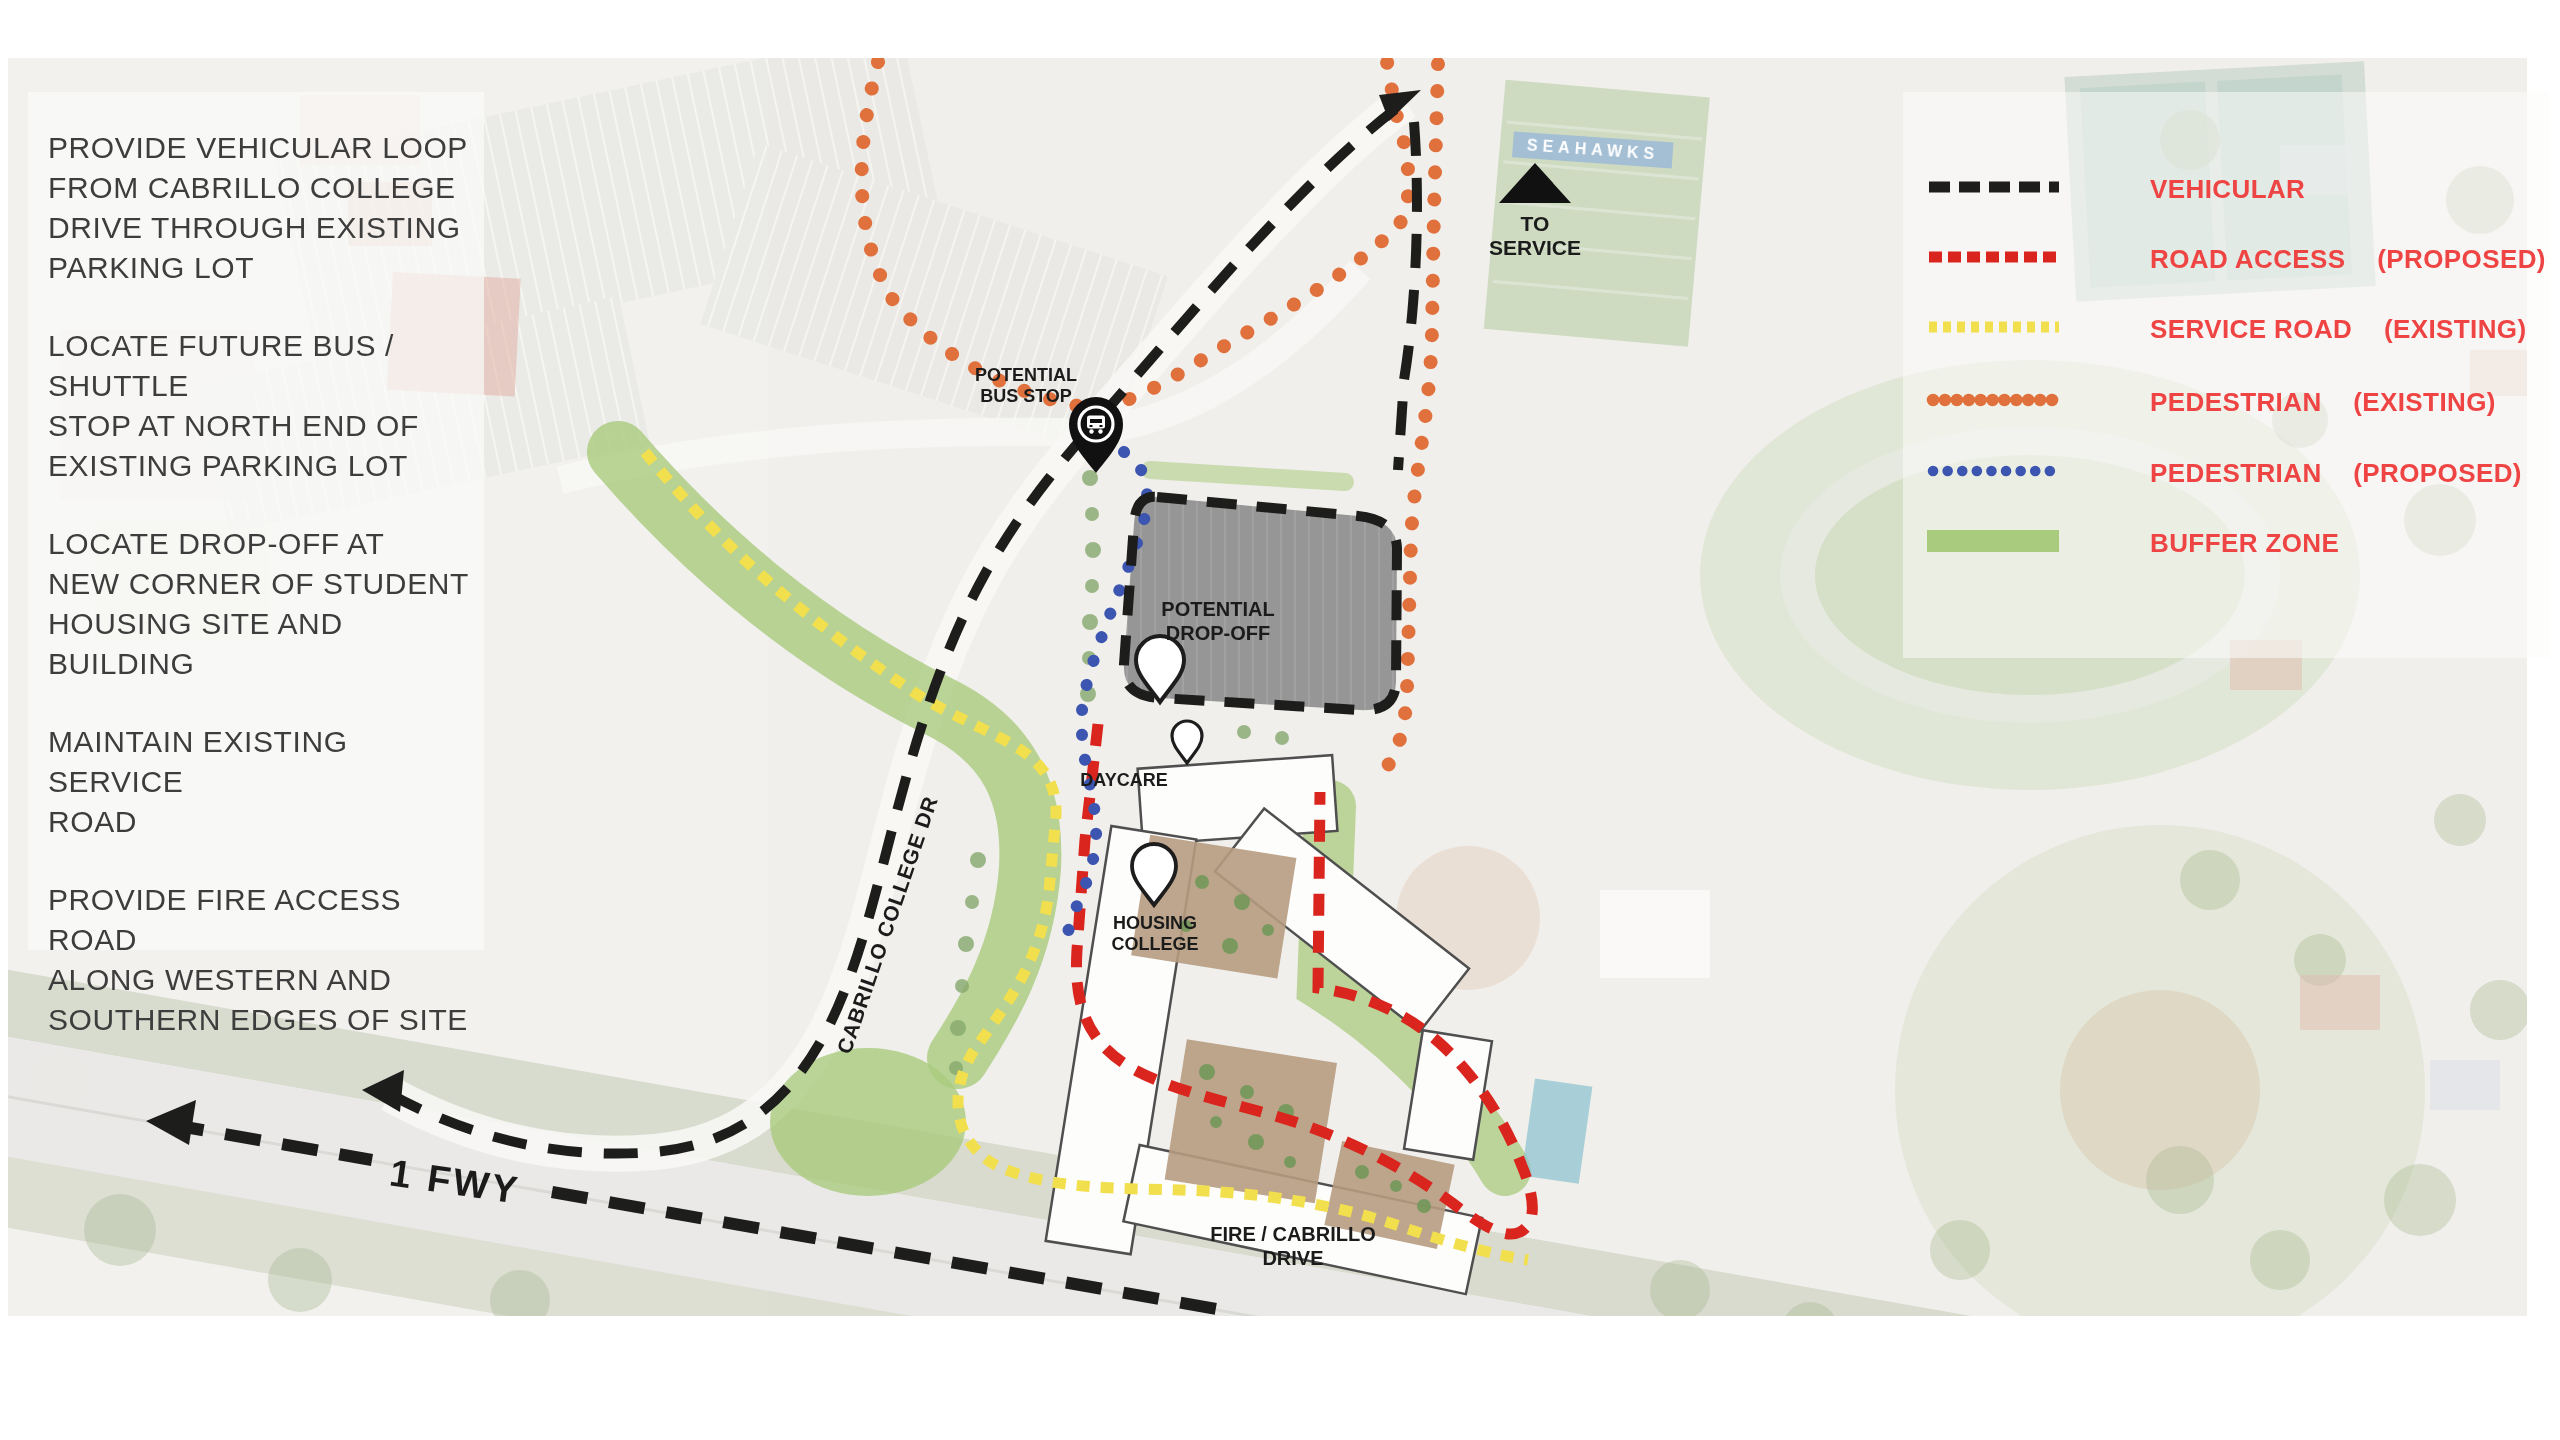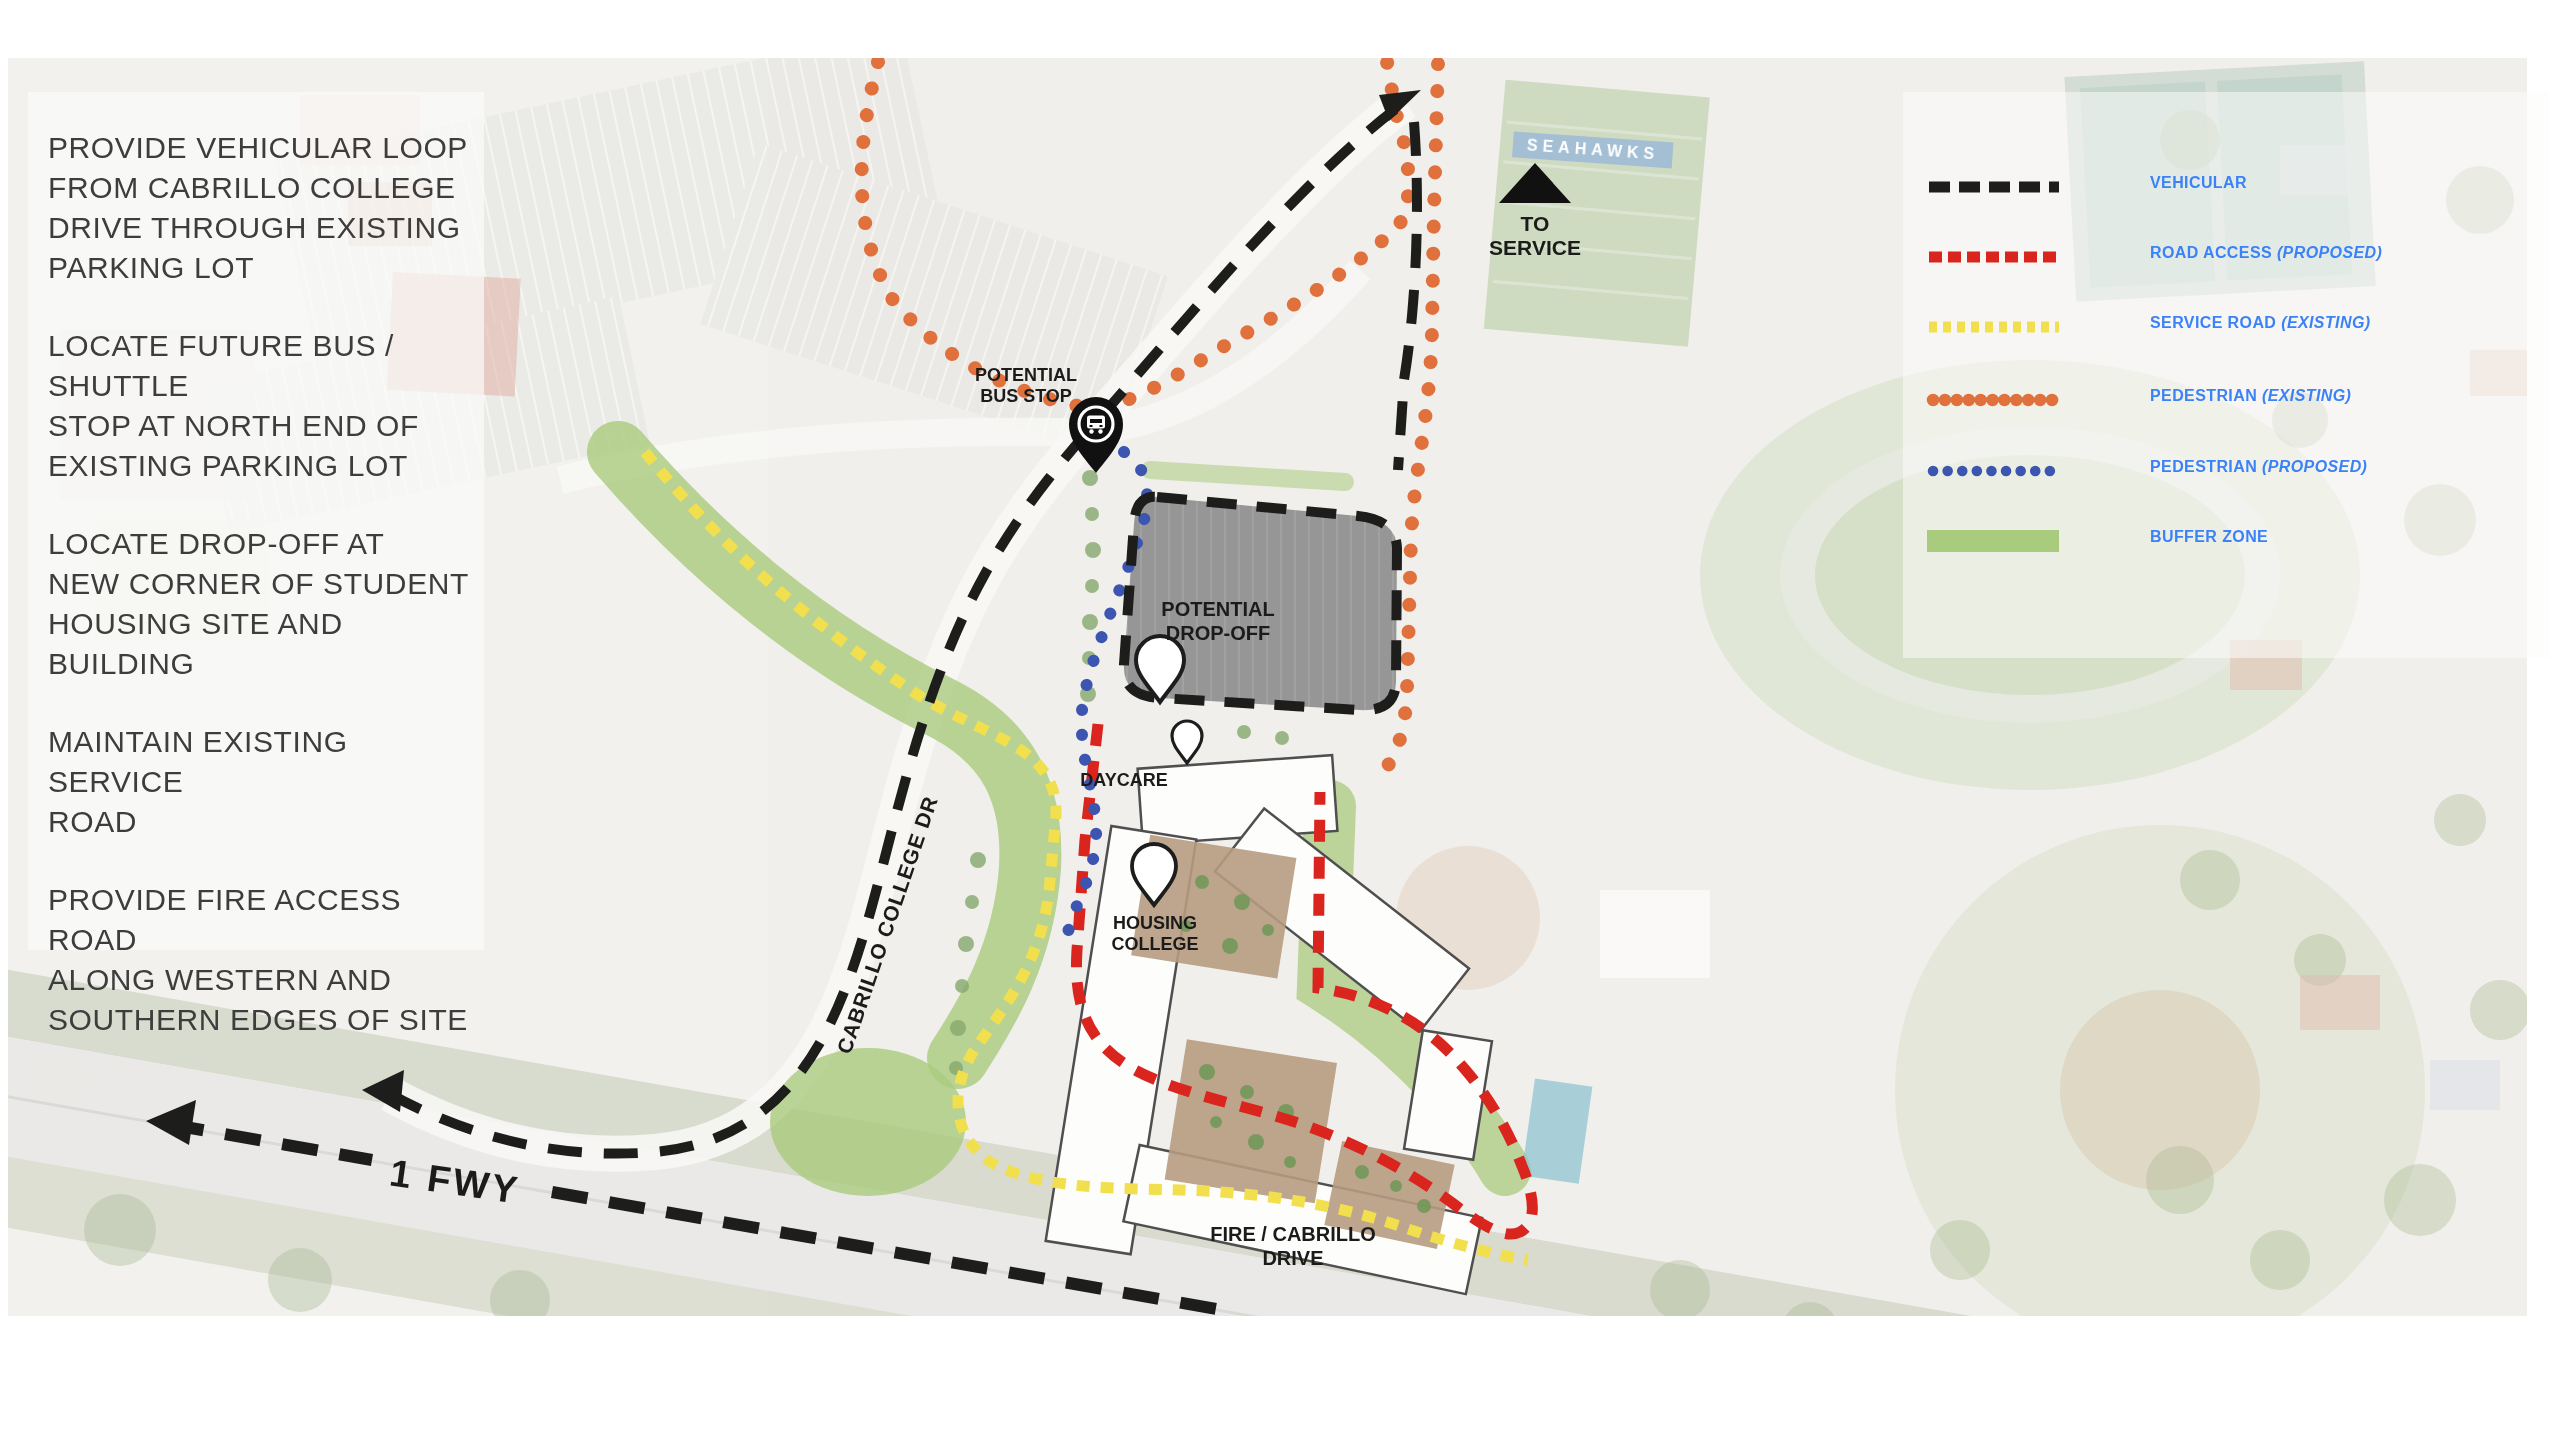--- a/index.html
+++ b/index.html
@@ -12,23 +12,23 @@
                background:rgba(251,251,250,0.70);}
   .notes{position:absolute;left:48px;top:128px;width:430px;}
   .note{margin:0 0 38px 0;font-size:30px;line-height:40px;font-weight:400;
         color:#3d3d3d;letter-spacing:.6px;white-space:pre-line;}
 
   
   .legend-panel{position:absolute;left:1903px;top:92px;width:646px;height:566px;
                 background:rgba(251,251,250,0.55);}
   .lg-row{position:absolute;left:1925px;width:610px;height:34px;}
   .lg-sw{position:absolute;left:0;top:5px;}
-  .lg-label{position:absolute;left:225px;top:4px;font-size:16px;font-weight:bold;
-            color:#3b82f6;letter-spacing:.4px;white-space:nowrap;}
-  .lg-label .ital{font-style:italic;}
+  .lg-label{position:absolute;left:225px;top:4px;font-size:26px;font-weight:bold;
+            color:#ef4444;letter-spacing:.4px;white-space:nowrap;}
+  .lg-label .ital{margin-left:24px;}
 
   
   .maplabel{position:absolute;transform:translate(-50%,-50%);text-align:center;
             font-weight:bold;color:#1b1b1b;white-space:pre-line;line-height:1.18;}
   .lb-busstop{font-size:18px;}
   .lb-tocampus{font-size:21px;line-height:1.15;}
   .lb-dropoff{font-size:20px;}
   .lb-daycare{font-size:18px;}
   .lb-housing{font-size:18px;}
   .lb-firedrive{font-size:20px;}

